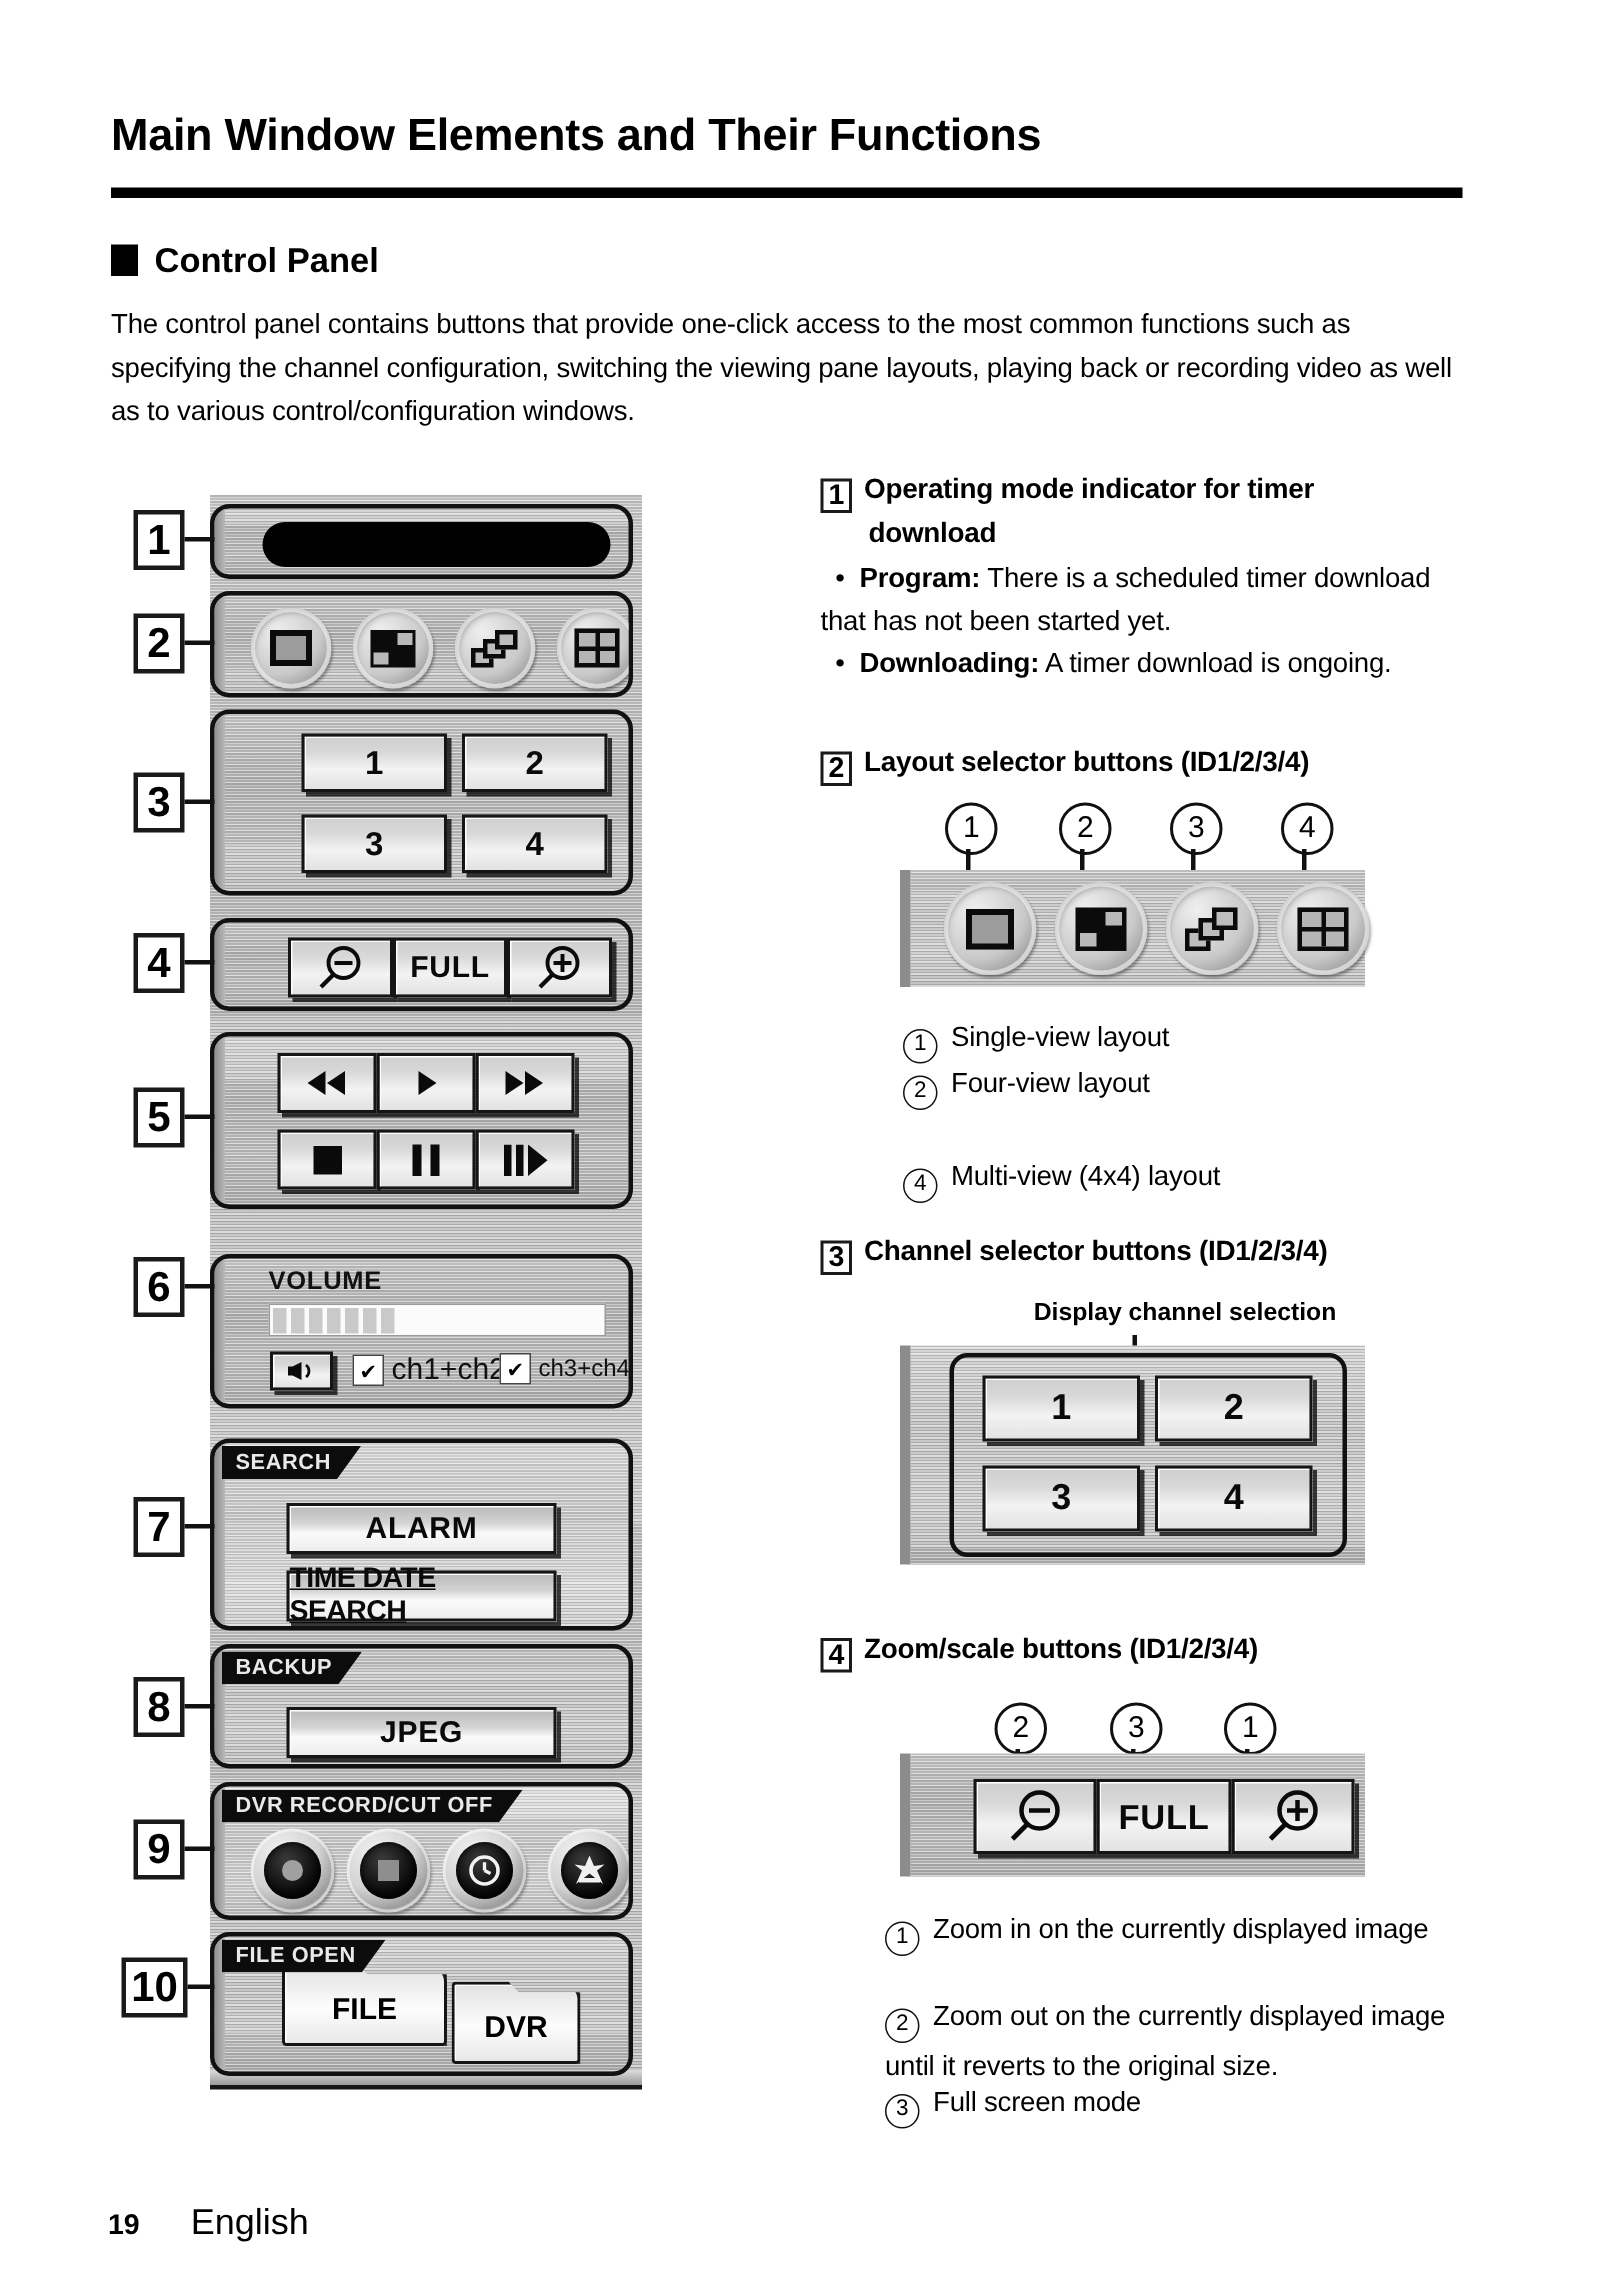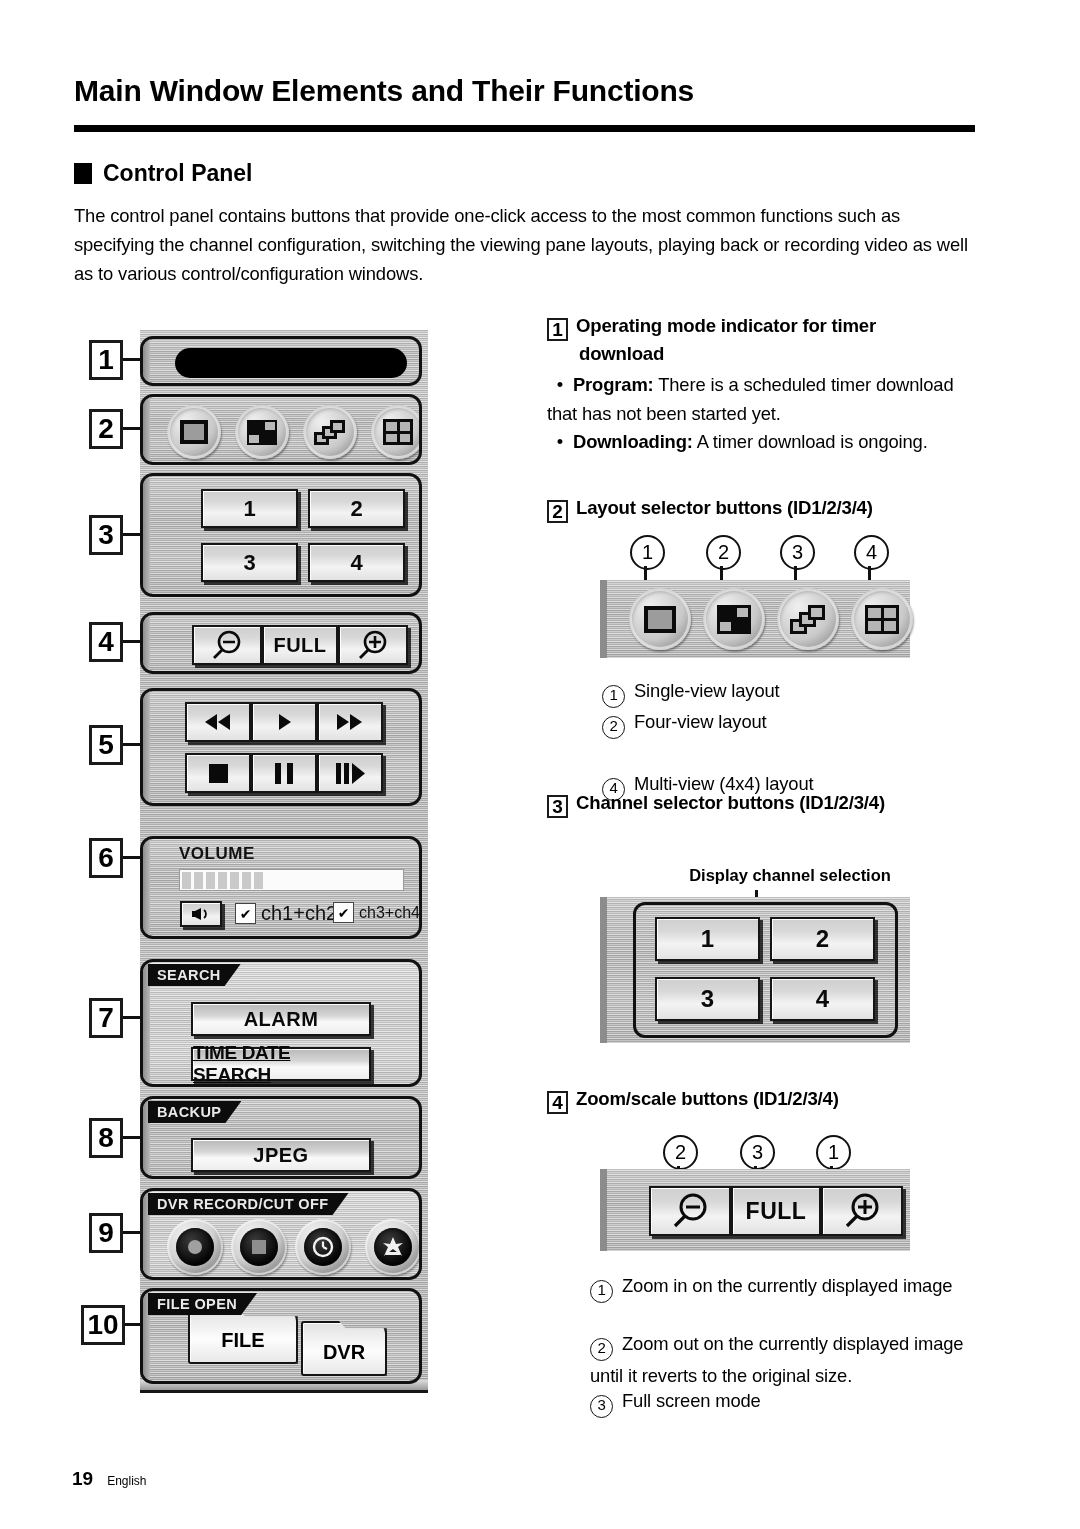--- a/index.html
+++ b/index.html
@@ -119,21 +119,21 @@
   }
   .leader{position:absolute;background:#111;width:3px;}
   .bigcnum{
     position:absolute;width:31px;height:31px;border:2.5px solid #111;border-radius:50%;
     display:flex;align-items:center;justify-content:center;font-size:20px;
     background:#fff;
   }
 
   .footer{position:absolute;left:72px;top:1468px;font-size:19px;}
   .footer b{font-weight:bold;}
-  .footer span{margin-left:14px;font-weight:normal;font-size:12px;}
+  .footer span{margin-left:34px;font-weight:normal;font-size:24px;}
 
   .ctr{display:flex;align-items:center;justify-content:center;}
 </style>
 </head>
 <body>
 
 <div class="page">
 
   <div class="page-title">Main Window Elements and Their Functions</div>
   <div class="rule"></div>
@@ -415,21 +415,21 @@
   <div class="bullet-item" style="left:602px;top:676px;">
     <span class="cnum">1</span><span>Single-view layout</span>
   </div>
   <div class="bullet-item" style="left:602px;top:707px;">
     <span class="cnum">2</span><span>Four-view layout</span>
   </div>
   <div class="bullet-item" style="left:602px;top:769px;">
     <span class="cnum">4</span><span>Multi-view (4x4) layout</span>
   </div>
 
-  <div class="r-head" style="left:547px;top:790px;width:430px;">
+  <div class="r-head" style="left:547px;top:821px;width:430px;">
     <span class="numbox">3</span><span>Channel selector buttons (ID1/2/3/4)</span>
   </div>
 
   <div style="position:absolute;left:640px;top:866px;width:300px;text-align:center;font-size:16.5px;font-weight:bold;">Display channel selection</div>
   <div class="leader" style="left:755px;top:890px;height:20px;"></div>
 
   <div class="metal" style="position:absolute;left:600px;top:897px;width:310px;height:146px;border-left:7px solid #8c8c8c;box-sizing:border-box;">
     <div style="position:absolute;left:26px;top:5px;right:12px;bottom:5px;border:3px solid #111;border-radius:12px;"></div>
     <div class="btn" style="left:48px;top:20px;width:105px;height:44px;font-size:24px;">1</div>
     <div class="btn" style="left:163px;top:20px;width:105px;height:44px;font-size:24px;">2</div>

